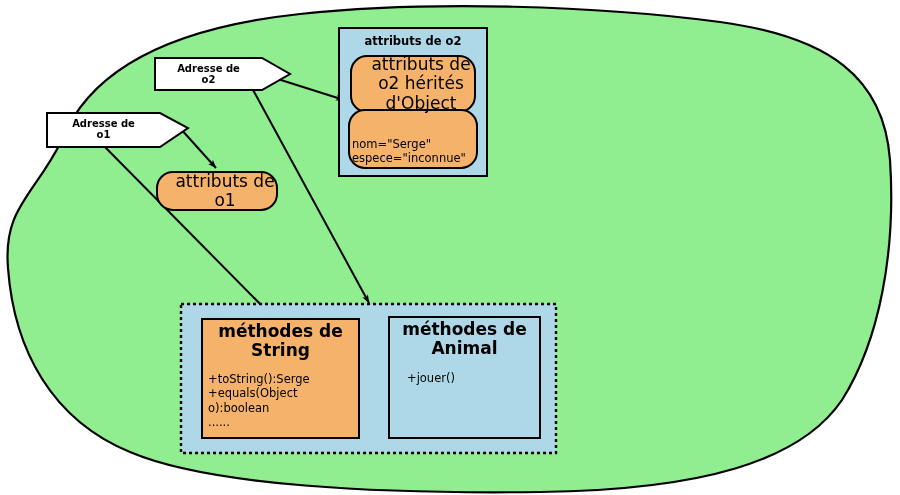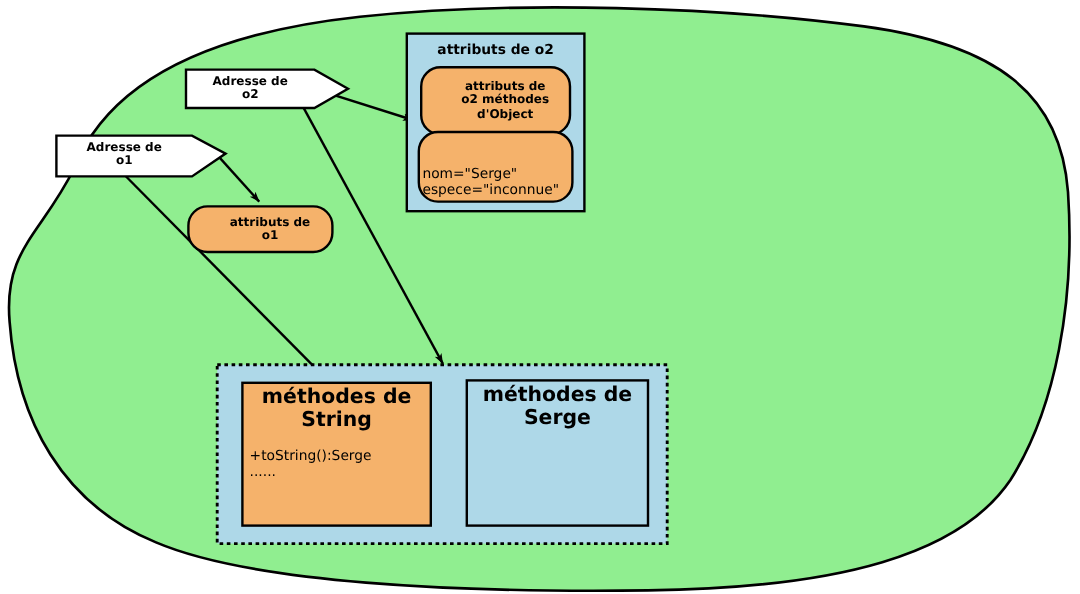--- a/index.html
+++ b/index.html
@@ -33,22 +33,22 @@
     line-height: 1.12;
     pointer-events: auto;
   }
 
   
   .heap-title {
     font-size: 11.5px;
     font-weight: bold;
   }
   .node-title {
-    font-size: 10px;
-    font-weight: bold;
+    font-size: 17px;
+    font-weight: normal;
     padding-left: 16px;
   }
   .addr-text {
     font-size: 10px;
     font-weight: bold;
   }
   .meth-title {
     font-size: 17px;
     font-weight: bold;
   }
@@ -111,21 +111,21 @@
     <path d="M47,113 L160,113 L188,128 L160,147 L47,147 Z" fill="#ffffff" stroke="#000000" stroke-width="2"></path>
 
   </svg>
 
   <div class="lbl heap-title" style="left:339px; top:33px; width:148px; height:16px;">
     <span>attributs de o2</span>
   </div>
 
   <div class="lbl node-title" style="left:351px; top:58px; width:124px; height:52px;">
     <span>attributs de</span>
-    <span>o2 méthodes</span>
+    <span>o2 hérités</span>
     <span>d'Object</span>
   </div>
 
 
   <div class="meth-list" style="left:352px; top:137px; width:130px;">
     <div>nom="Serge"</div>
     <div>espece="inconnue"</div>
   </div>
 
   <div class="lbl node-title" style="left:157px; top:175px; width:120px; height:32px;">
@@ -143,22 +143,26 @@
     <span>o1</span>
   </div>
 
   <div class="lbl meth-title" style="left:202px; top:327px; width:157px; height:28px;">
     <span>méthodes de</span>
     <span>String</span>
   </div>
 
   <div class="meth-list" style="left:208px; top:372px; width:150px;">
     <div>+toString():Serge</div>
+    <div>+equals(Object o):boolean</div>
     <div>......</div>
   </div>
 
   <div class="lbl meth-title" style="left:389px; top:325px; width:151px; height:28px;">
     <span>méthodes de</span>
-    <span>Serge</span>
+    <span>Animal</span>
   </div>
 
+  <div class="meth-list" style="left:407px; top:371px; width:130px;">
+    <div>+jouer()</div>
+  </div>
 
 </div>
 
 </body></html>

